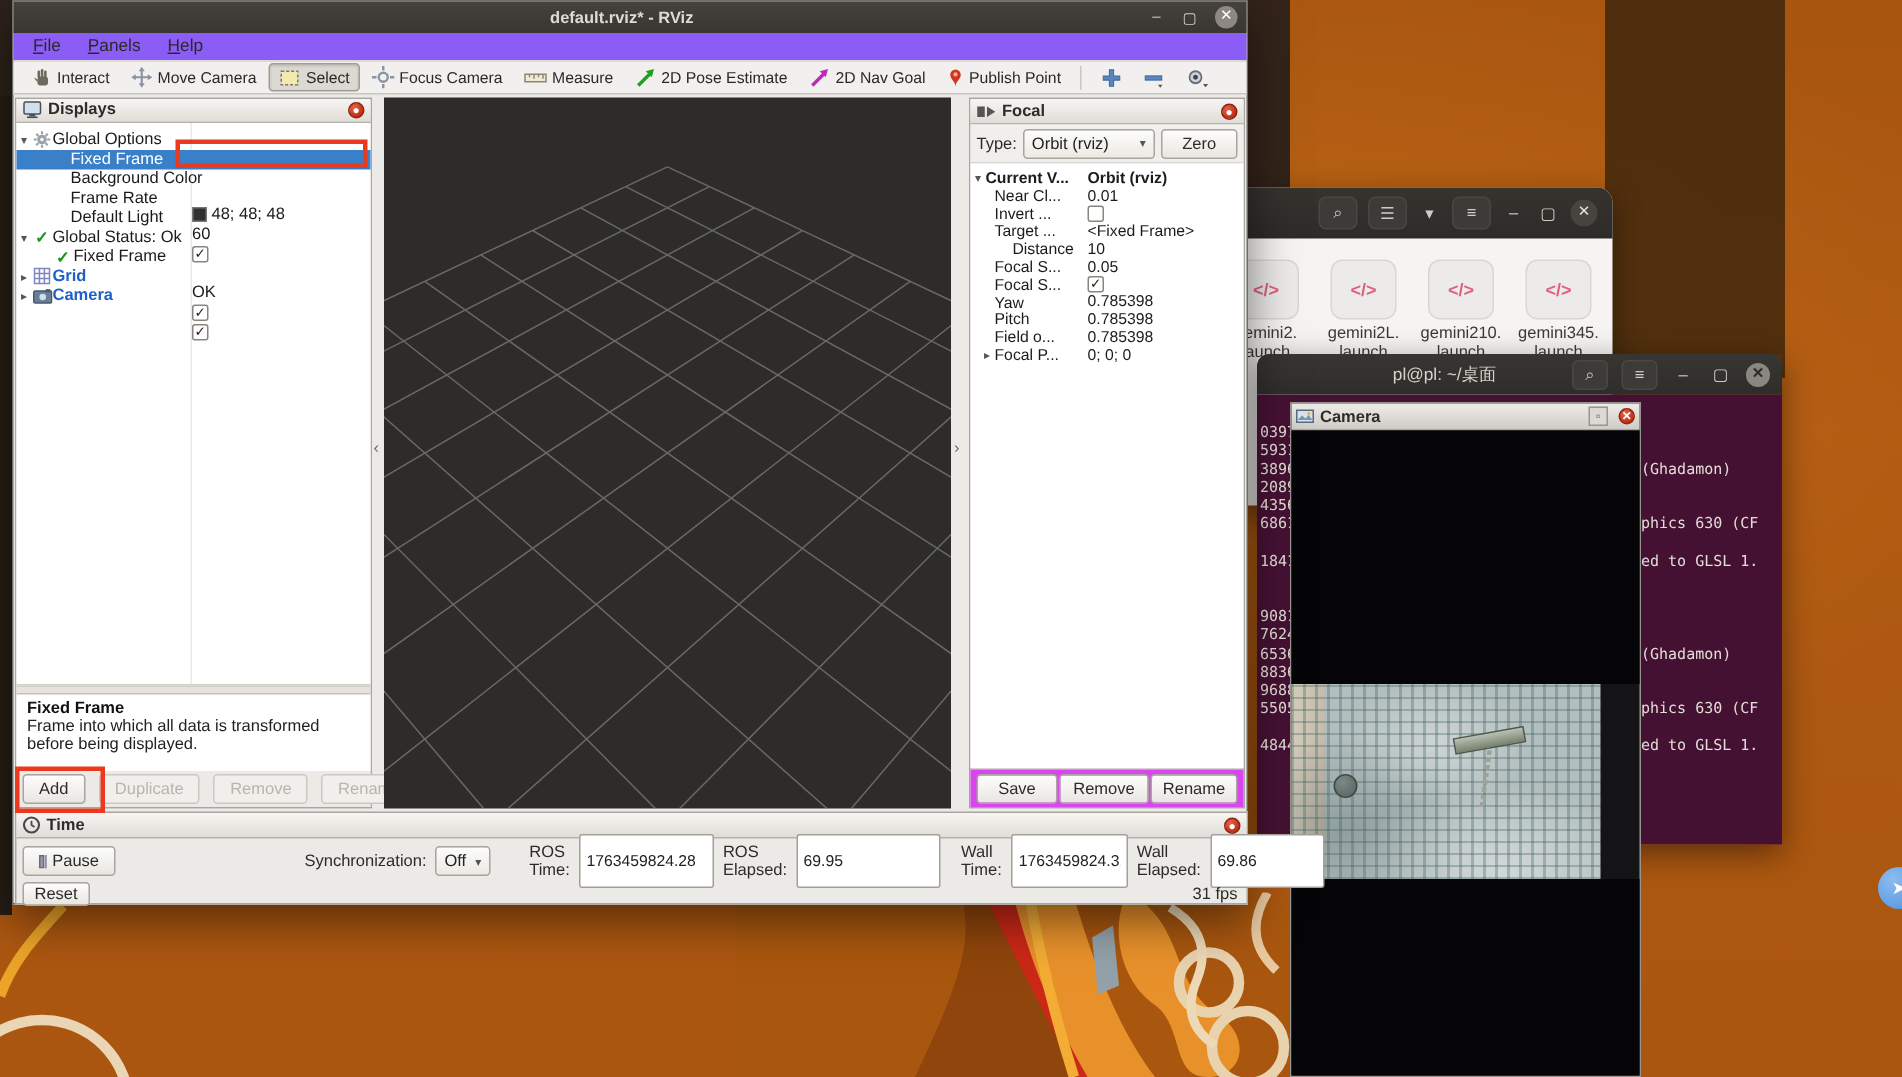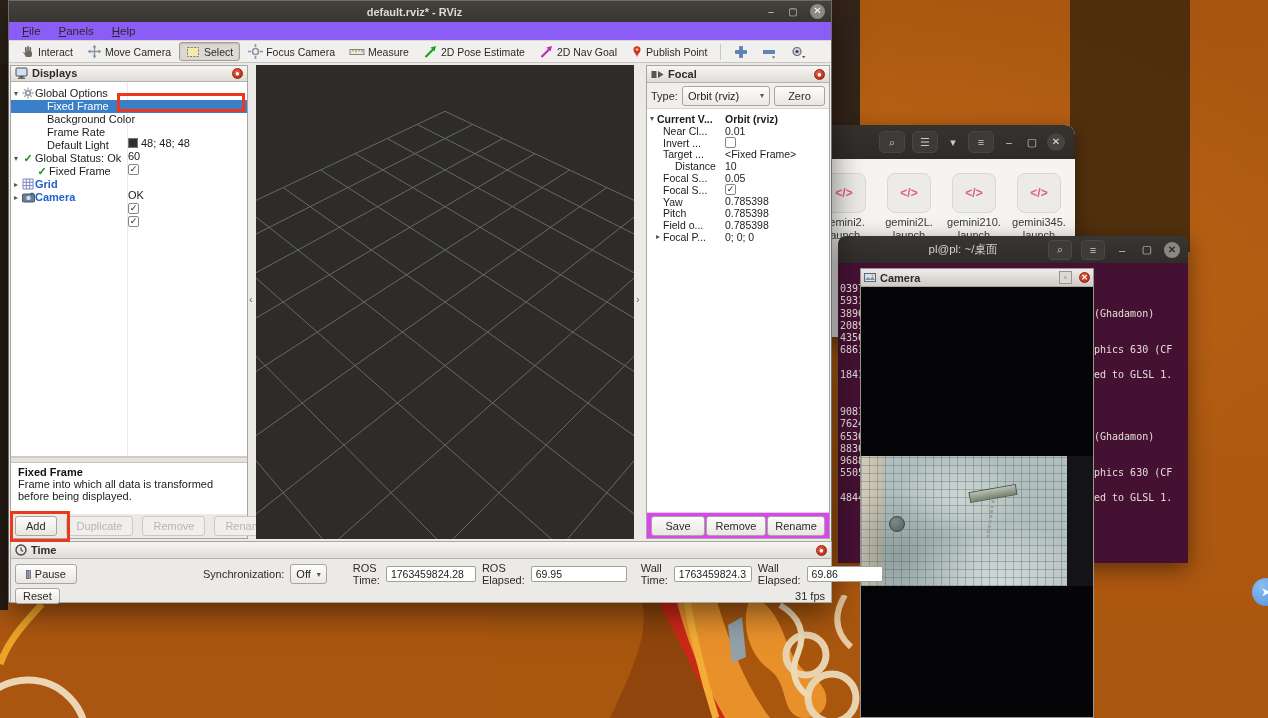--- a/index.html
+++ b/index.html
@@ -30,21 +30,21 @@
     background:linear-gradient(#fdfdfc,#ecE9e4); border:1px solid #a8a49e; border-radius:3px;
     font-size:11px; color:#222; padding:0 5px; height:20px; }
   .combo .arr { font-size:8px; color:#555; margin-left:6px; }
   .treerow { position:absolute; left:0; right:0; height:13px; display:flex; align-items:center;
     font-size:11px; color:#1c1b19; }
   .exp { width:10px; font-size:8px; color:#555; text-align:center; flex:none; }
   .ticon { width:14px; flex:none; display:flex; justify-content:center; }
   .vcol { position:absolute; left:117px; font-size:11px; color:#1c1b19; display:flex; align-items:center; gap:3px;margin-top:48px;}
   .bluebold { color:#1f5fc8; font-weight:bold; }
   .greenchk { color:#17961a; font-weight:bold; font-size:11px; }
-  input.field { background:#fff; border:1px solid #a39f99; border-radius:2px; height:16px;
+  input.field { background:#fff; border:1px solid #a39f99; border-radius:2px; height:36px;
     font-size:10.5px; color:#222; padding:0 4px; font-family:"Liberation Sans",sans-serif; }
   .lbl { font-size:11px; color:#2d2b28; }
 
   
   #rviz { position:absolute; left:8px; top:0; width:824px; height:603px; background:#eceae7;
     border:1px solid #6f6b66; box-shadow:0 10px 30px rgba(0,0,0,.5); z-index:5; }
   #rviz-titlebar { height:21px; background:linear-gradient(#45423e,#393632); display:flex; align-items:center; }
   #rviz-title { flex:1; text-align:center; font-size:11px; font-weight:bold; color:#dedad5; }
   .wbtn { width:22px; color:#cfccc7; font-size:10px; text-align:center; }
   .wclose { width:15px; height:15px; margin:0 6px; border-radius:50%; background:#8d8882;

